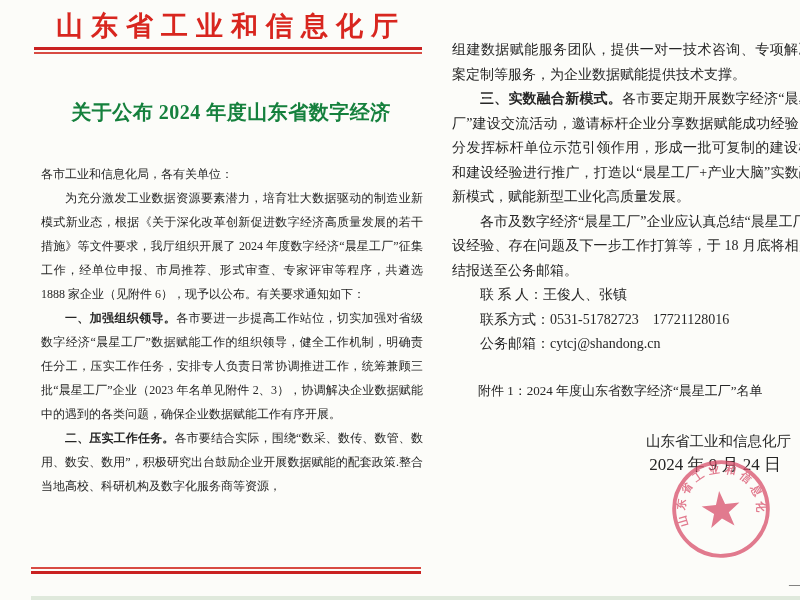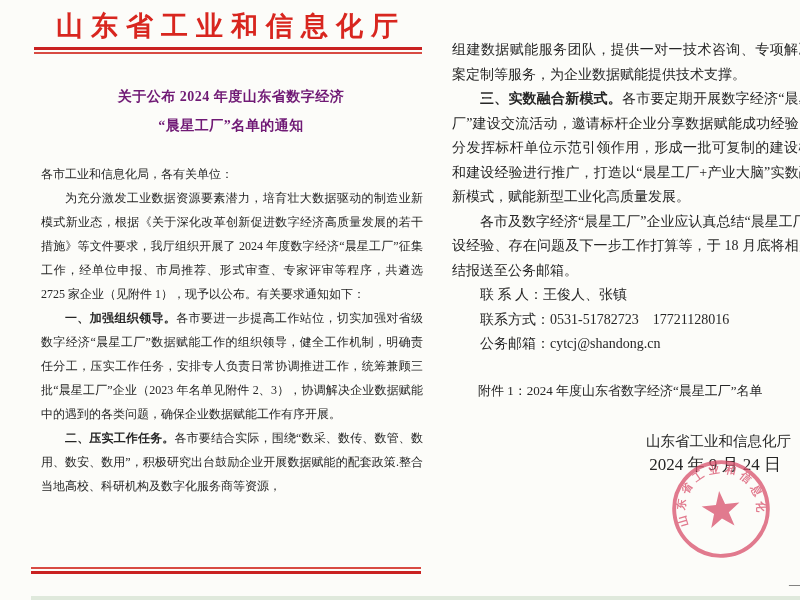--- a/index.html
+++ b/index.html
@@ -17,23 +17,23 @@
     position:absolute; left:8px; top:8px; width:384px;
     text-align:center; font-size:27px; font-weight:700;
     color:#d8261f; letter-spacing:8px; white-space:nowrap;
   }
   .rule { position:absolute; left:3px; top:47px; width:388px; }
   .rule-thick { height:3px; background:#c92121; }
   .rule-gap { height:2px; }
   .rule-thin { height:1.5px; background:#d84b43; }
 
   .doc-title {
-    position:absolute; left:8px; top:82px; width:384px;
-    text-align:center; font-weight:700; font-size:14px;
-    line-height:29px; color:#701a75; letter-spacing:0.5px;
+    position:absolute; left:8px; top:98px; width:384px;
+    text-align:center; font-weight:700; font-size:20px;
+    line-height:29px; color:#15803d; letter-spacing:0.5px;
   }
   .left-body {
     position:absolute; left:10px; top:162px; width:382px;
     font-size:12px; line-height:24px; text-align:justify;
   }
   .left-body p, .right-body p { margin:0; }
   .indent { text-indent:2em; }
   .bold-lead { font-weight:700; }
 
   .bottom-rule { position:absolute; left:0px; top:567px; width:390px; }
@@ -77,26 +77,25 @@
   <div class="letterhead">山东省工业和信息化厅</div>
 
   <div class="rule">
     <div class="rule-thick"></div>
     <div class="rule-gap"></div>
     <div class="rule-thin"></div>
   </div>
 
   <div class="doc-title">
     <div>关于公布 2024 年度山东省数字经济</div>
-    <div>“晨星工厂”名单的通知</div>
   </div>
 
   <div class="left-body">
     <p>各市工业和信息化局，各有关单位：</p>
-    <p class="indent">为充分激发工业数据资源要素潜力，培育壮大数据驱动的制造业新模式新业态，根据《关于深化改革创新促进数字经济高质量发展的若干措施》等文件要求，我厅组织开展了 2024 年度数字经济“晨星工厂”征集工作，经单位申报、市局推荐、形式审查、专家评审等程序，共遴选 2725 家企业（见附件 1），现予以公布。有关要求通知如下：</p>
+    <p class="indent">为充分激发工业数据资源要素潜力，培育壮大数据驱动的制造业新模式新业态，根据《关于深化改革创新促进数字经济高质量发展的若干措施》等文件要求，我厅组织开展了 2024 年度数字经济“晨星工厂”征集工作，经单位申报、市局推荐、形式审查、专家评审等程序，共遴选 1888 家企业（见附件 6），现予以公布。有关要求通知如下：</p>
     <p class="indent"><span class="bold-lead">一、加强组织领导。</span><span>各市要进一步提高工作站位，切实加强对省级数字经济“晨星工厂”数据赋能工作的组织领导，健全工作机制，明确责任分工，压实工作任务，安排专人负责日常协调推进工作，统筹兼顾三批“晨星工厂”企业（2023 年名单见附件 2、3），协调解决企业数据赋能中的遇到的各类问题，确保企业数据赋能工作有序开展。</span></p>
     <p class="indent"><span class="bold-lead">二、压实工作任务。</span><span>各市要结合实际，围绕“数采、数传、数管、数用、数安、数用”，积极研究出台鼓励企业开展数据赋能的配套政策.整合当地高校、科研机构及数字化服务商等资源，</span></p>
   </div>
 
   <div class="bottom-rule">
     <div class="rule-thin"></div>
     <div class="rule-gap"></div>
     <div class="rule-thick"></div>
   </div>
 

